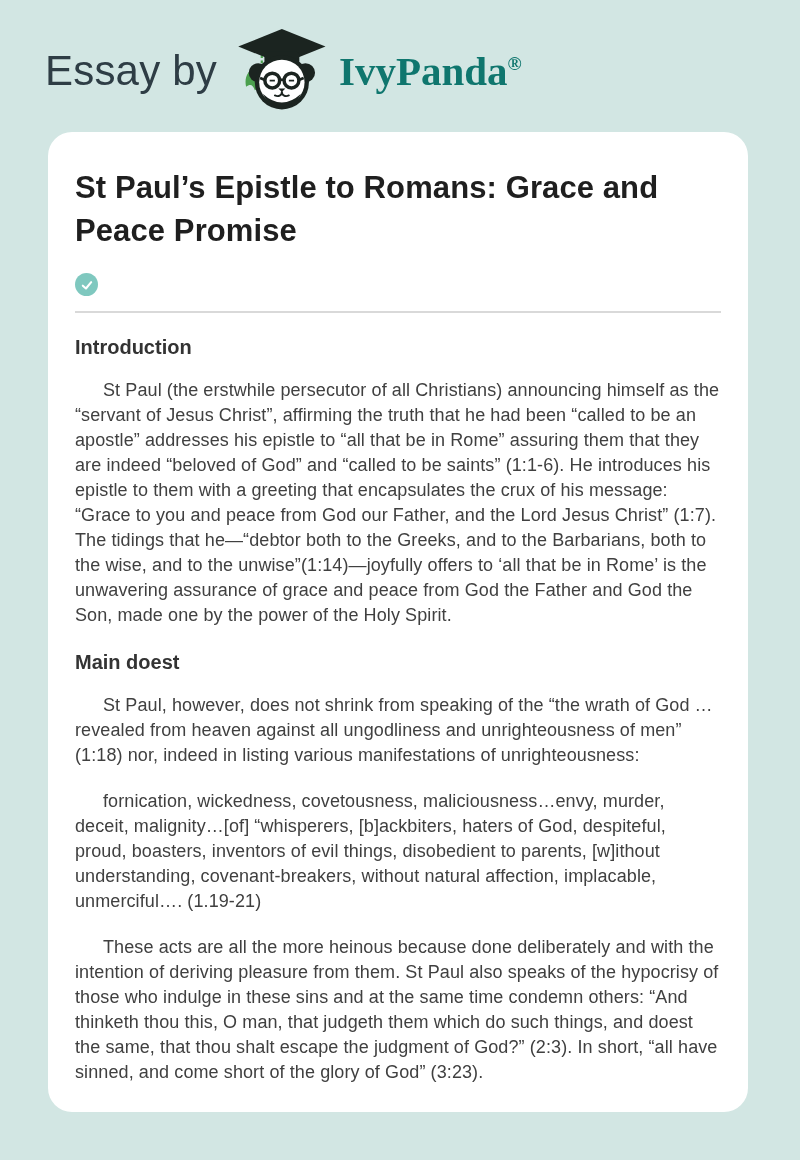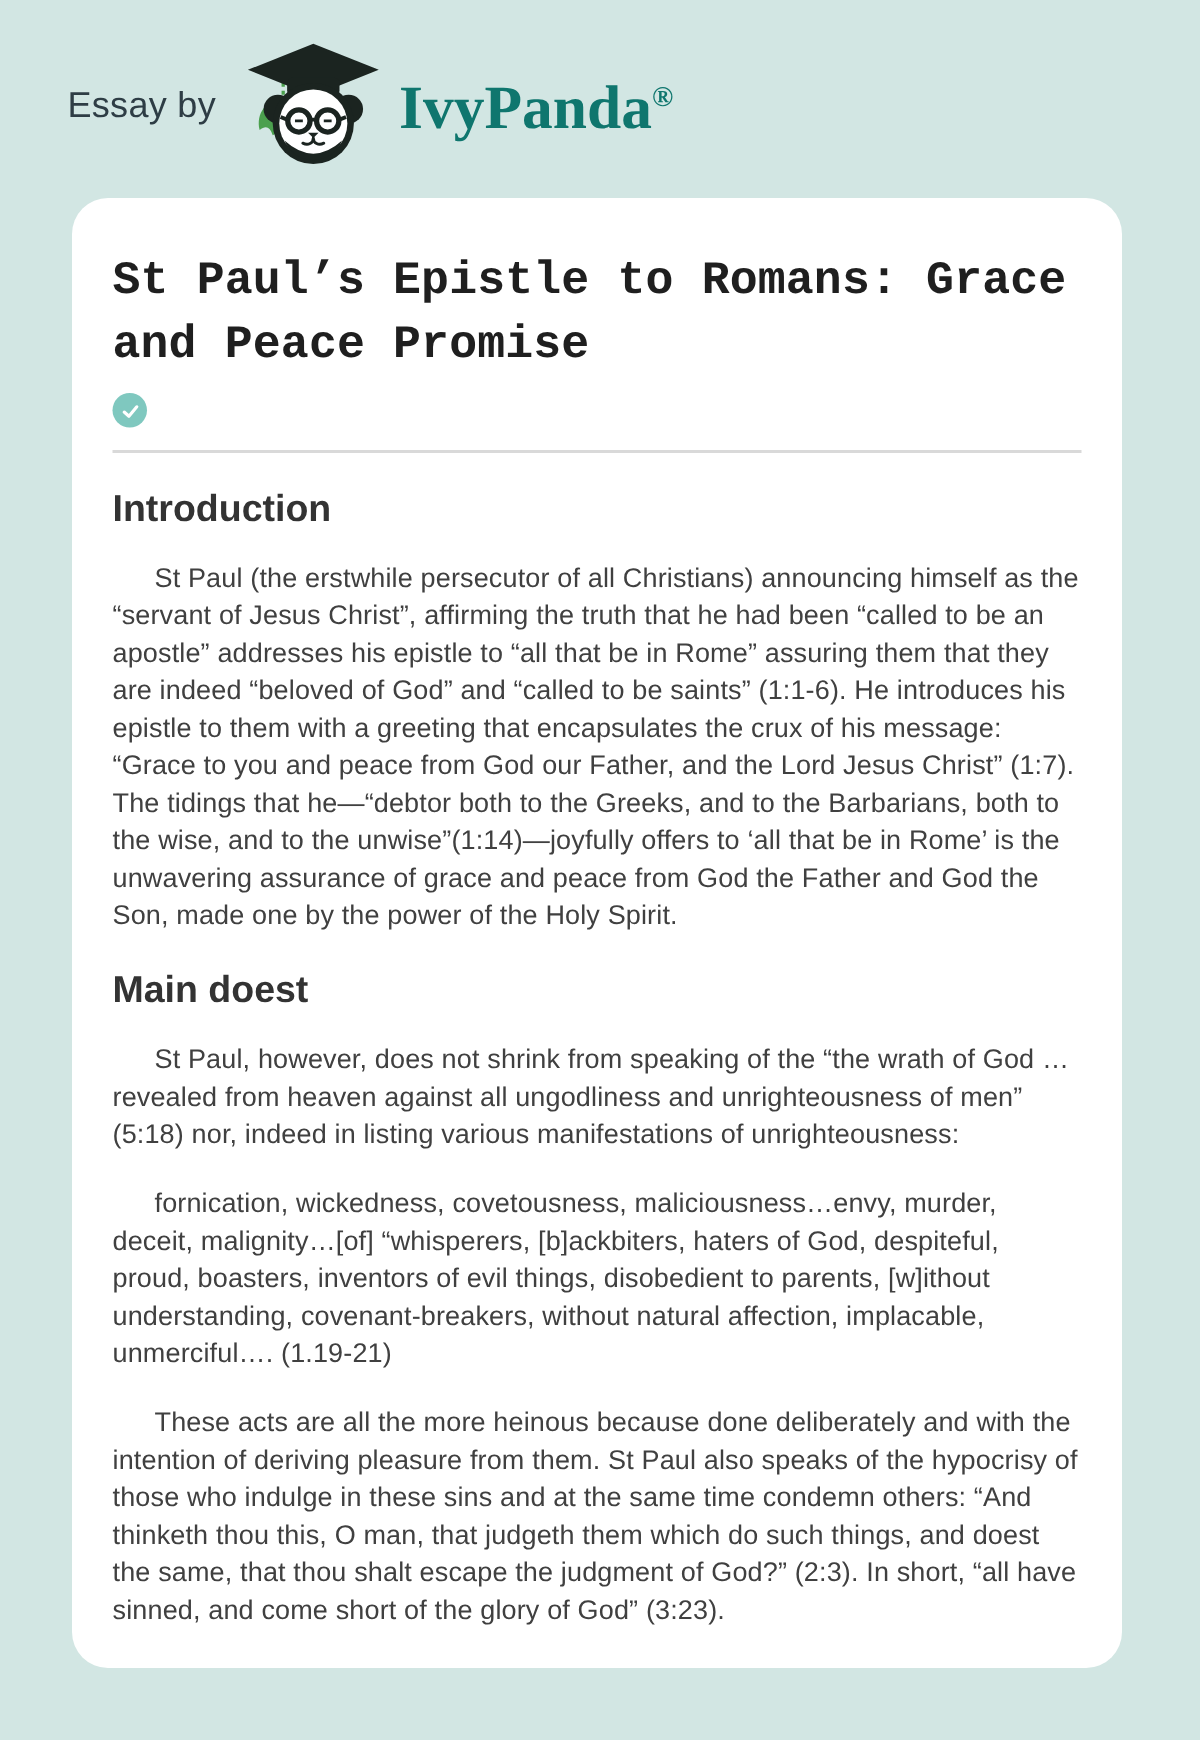--- a/index.html
+++ b/index.html
@@ -11,21 +11,21 @@
     font-family: "Liberation Sans", "DejaVu Sans", sans-serif;
   }
   
   .site-header {
     display: flex;
     align-items: center;
     padding: 32px 0 0 45px;
     height: 110px;
   }
   .essay-by {
-    font-size: 24px;
+    font-size: 42px;
     color: #2e3d45;
     letter-spacing: 0.2px;
   }
   .logo-wrap {
     margin: 0 10px 0 16px;
     display: flex;
     align-items: center;
   }
   .brand {
     font-family: "Liberation Serif", "DejaVu Serif", serif;
@@ -49,23 +49,22 @@
     background: #ffffff;
     border-radius: 24px;
     padding: 34px 27px 30px 27px;
     overflow: hidden;
   }
   .essay-title {
     font-size: 31px;
     font-weight: bold;
     color: #1f1f1f;
     line-height: 43px;
-    margin-bottom: 10px;
+    margin-bottom: 21px;
     letter-spacing: 0.1px;
-    font-family: Liberation Mono, monospace;
   }
   .badge {
     display: flex;
     align-items: center;
     gap: 10px;
     margin-bottom: 15px;
   }
   .badge-circle {
     width: 23px;
     height: 23px;
@@ -80,21 +79,21 @@
     font-size: 15px;
     font-weight: bold;
     color: #383838;
   }
   .divider {
     border: none;
     border-top: 2px solid #d9d9d9;
     margin: 0;
   }
   .section-heading {
-    font-size: 25px;
+    font-size: 20px;
     font-weight: bold;
     color: #333333;
     margin: 23px 0 19px 0;
   }
   .body-text {
     font-size: 18px;
     line-height: 25px;
     color: #404040;
     text-indent: 28px;
     margin-bottom: 21px;
@@ -153,17 +152,17 @@
 
   <hr class="divider">
 
   <section>
     <h2 class="section-heading">Introduction</h2>
     <p class="body-text">St Paul (the erstwhile persecutor of all Christians) announcing himself as the “servant of Jesus Christ”, affirming the truth that he had been “called to be an apostle” addresses his epistle to “all that be in Rome” assuring them that they are indeed “beloved of God” and “called to be saints” (1:1-6). He introduces his epistle to them with a greeting that encapsulates the crux of his message: “Grace to you and peace from God our Father, and the Lord Jesus Christ” (1:7). The tidings that he—“debtor both to the Greeks, and to the Barbarians, both to the wise, and to the unwise”(1:14)—joyfully offers to ‘all that be in Rome’ is the unwavering assurance of grace and peace from God the Father and God the Son, made one by the power of the Holy Spirit.</p>
   </section>
 
   <section>
     <h2 class="section-heading">Main doest</h2>
-    <p class="body-text">St Paul, however, does not shrink from speaking of the “the wrath of God … revealed from heaven against all ungodliness and unrighteousness of men” (5:18) nor, indeed in listing various manifestations of unrighteousness:</p>
+    <p class="body-text">St Paul, however, does not shrink from speaking of the “the wrath of God … revealed from heaven against all ungodliness and unrighteousness of men” (1:18) nor, indeed in listing various manifestations of unrighteousness:</p>
     <p class="body-text">fornication, wickedness, covetousness, maliciousness…envy, murder, deceit, malignity…[of] “whisperers, [b]ackbiters, haters of God, despiteful, proud, boasters, inventors of evil things, disobedient to parents, [w]ithout understanding, covenant-breakers, without natural affection, implacable, unmerciful…. (1.19-21)</p>
     <p class="body-text">These acts are all the more heinous because done deliberately and with the intention of deriving pleasure from them. St Paul also speaks of the hypocrisy of those who indulge in these sins and at the same time condemn others: “And thinketh thou this, O man, that judgeth them which do such things, and doest the same, that thou shalt escape the judgment of God?” (2:3). In short, “all have sinned, and come short of the glory of God” (3:23).</p>
   </section>
 </main>
 
 </body></html>

